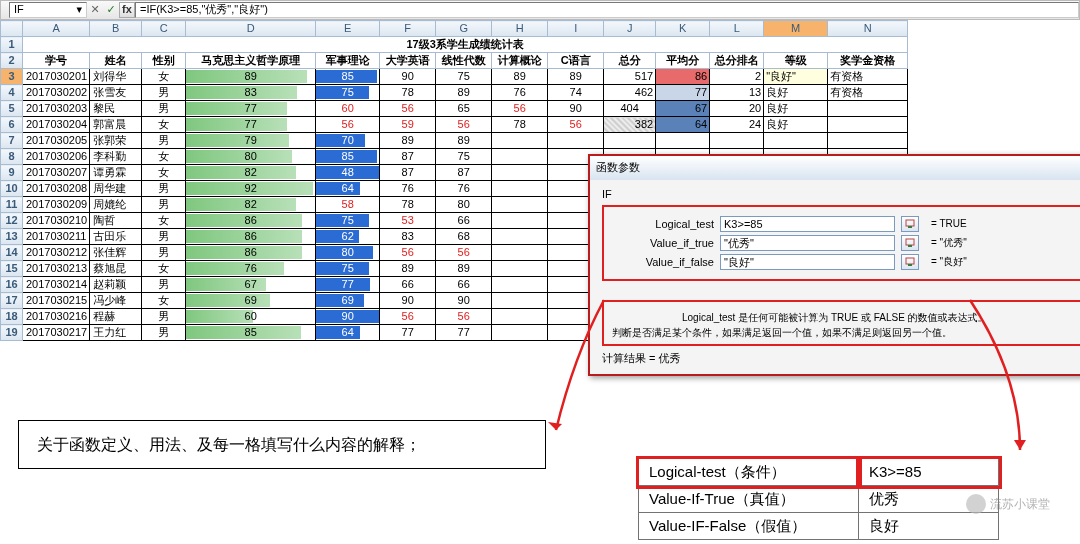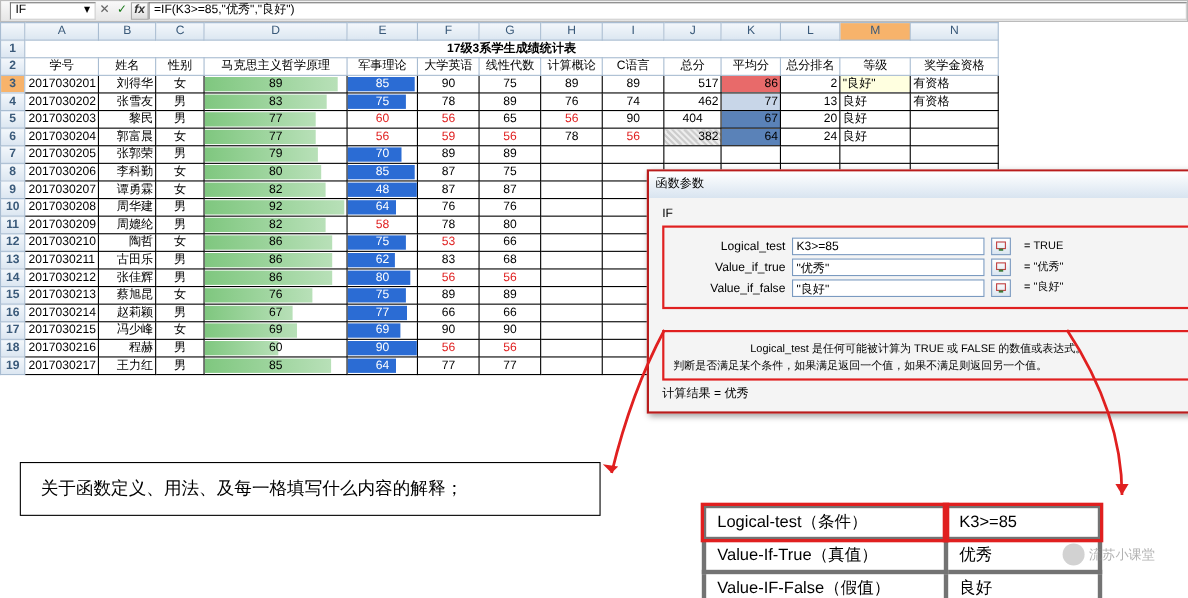--- a/index.html
+++ b/index.html
@@ -2,36 +2,36 @@
 <html><head>
 <meta charset="utf-8">
 <style>
   * { box-sizing: border-box; }
   body { margin:0; font:11px/1.2 "Microsoft YaHei",Arial,sans-serif; background:#fff; width:1080px; height:544px; overflow:hidden; position:relative; }
   
   .fbar { display:flex; align-items:center; height:20px; background:linear-gradient(#f9f9f9,#e6e6e6); border:1px solid #bbb; font-size:11px; }
   .namebox { width:78px; padding:0 4px; background:#fff; border:1px inset #ccc; margin-left:8px; height:16px; display:flex; align-items:center; }
   .fb-btn { width:16px; text-align:center; color:#666; }
   .fb-ok { color:#1a7a1a; }
-  .fx { font-style:italic; font-weight:bold; color:#333; background:linear-gradient(#fff,#ddd); border:1px solid #aaa; padding:0 2px; }
+  .fx { font-weight:bold; color:#333; background:linear-gradient(#fff,#ddd); border:1px solid #aaa; padding:0 2px; }
   .fm-input { flex:1; padding:0 4px; background:#fff; border:1px inset #ccc; height:16px; display:flex; align-items:center; }
   
   
   .sheet { position:relative; }
   table.grid { border-collapse:collapse; table-layout:fixed; }
   table.grid th, table.grid td { border:1px solid #a8bcd1; height:16px; padding:0 2px; font-size:11px; overflow:hidden; white-space:nowrap; }
   .colhdr th { background:linear-gradient(#f3f7fb,#dbe6f1); color:#3a5a7a; font-weight:normal; text-align:center; }
   .rowhdr { background:linear-gradient(#f3f7fb,#dbe6f1); color:#3a5a7a; text-align:center; width:22px; }
   .rowhdr.sel { background:#f7b36b; }
   .colhdr th.selM { background:#f7b36b; }
   .title-row td { font-weight:bold; text-align:center; background:#fff; }
-  .hdr-row td { font-weight:normal; text-align:center; border:1px solid #000; }
+  .hdr-row td { font-weight:bold; text-align:center; border:1px solid #000; }
   tr.data td { border:1px solid #000; text-align:center; }
   tr.data td:first-of-type { text-align:left; padding-left:3px; }
-  tr.data td.name { text-align:right; padding-left:3px; }
+  tr.data td.name { text-align:left; padding-left:3px; }
   .red { color:#e02020; }
   .k-red { background:#e86a6a; color:#000; }
   .k-blue { background:#5a82b8; color:#000; }
   .k-lblue { background:#c8d6e8; }
   .j-hatch { background:repeating-linear-gradient(45deg,#eee,#eee 2px,#ccc 2px,#ccc 4px); }
   .dbar { position:relative; }
   .dbar::before { content:""; position:absolute; left:0; top:1px; bottom:1px; width:var(--w,50%); background:linear-gradient(to right,#7fc77f,#b8e0b8); z-index:0; }
   .dbar span { position:relative; z-index:1; }
   .ebar { position:relative; color:#fff; }
   .ebar::before { content:""; position:absolute; left:0; top:1px; bottom:1px; width:var(--w,50%); background:#2b6cd4; z-index:0; }
@@ -59,21 +59,21 @@
   .btn { background:linear-gradient(#fff,#dde4ec); border:1px solid #7a9ac0; padding:2px 16px; font-size:11px; margin-left:6px; }
   
   
   .anno { position:absolute; left:18px; top:420px; width:528px; border:1px solid #000; padding:14px 18px; font-size:16px; background:#fff; }
   
   
   .arrow { position:absolute; z-index:50; }
   
   
   .explain { position:absolute; left:638px; top:458px; border-collapse:collapse; }
-  .explain td { border:4px solid #737373; padding:4px 10px; font-size:15px; }
+  .explain td { border:1px solid #737373; padding:4px 10px; font-size:15px; }
   .explain tr:first-child td { outline:3px solid #e02020; }
   
   
   .wm { position:absolute; right:30px; bottom:30px; opacity:.65; display:flex; align-items:center; gap:4px; font-size:12px; color:#888; }
   .wm-icon { width:20px; height:20px; background:#bbb; border-radius:50%; }
 </style>
 </head>
 <body>
 
 <div class="fbar">

